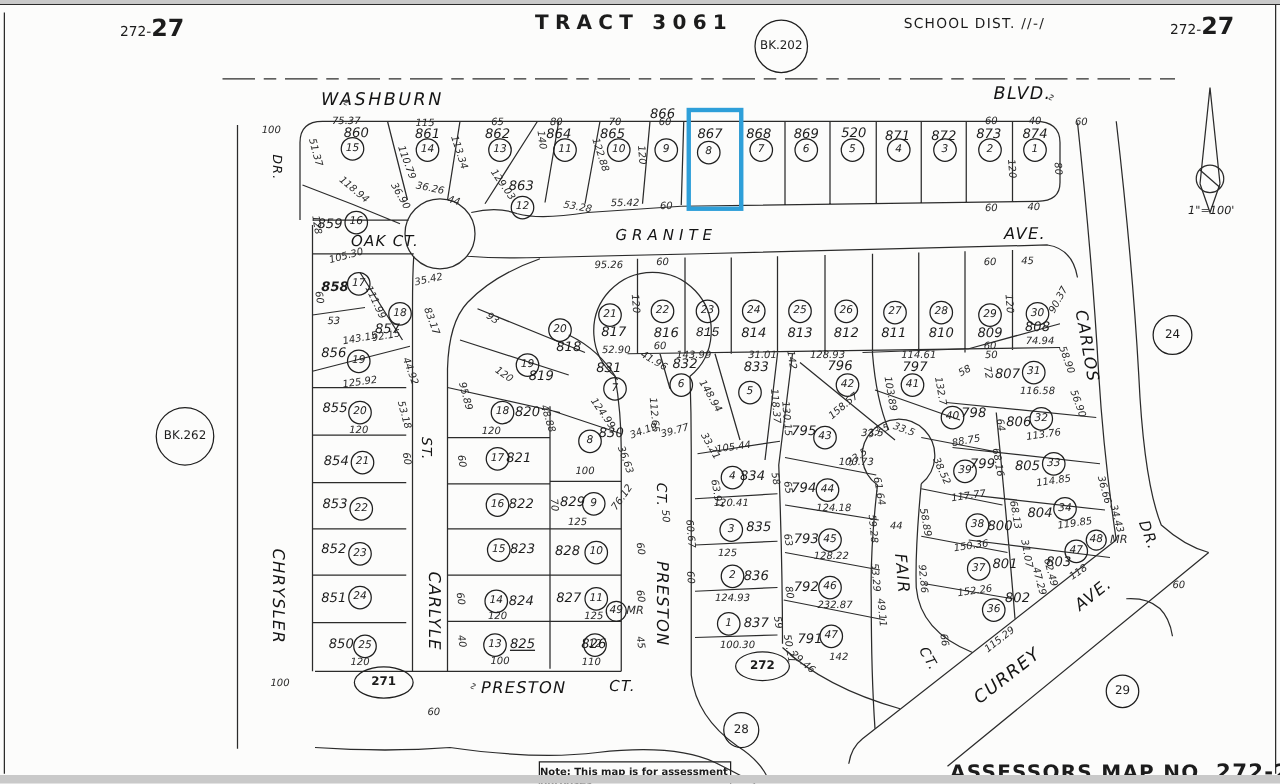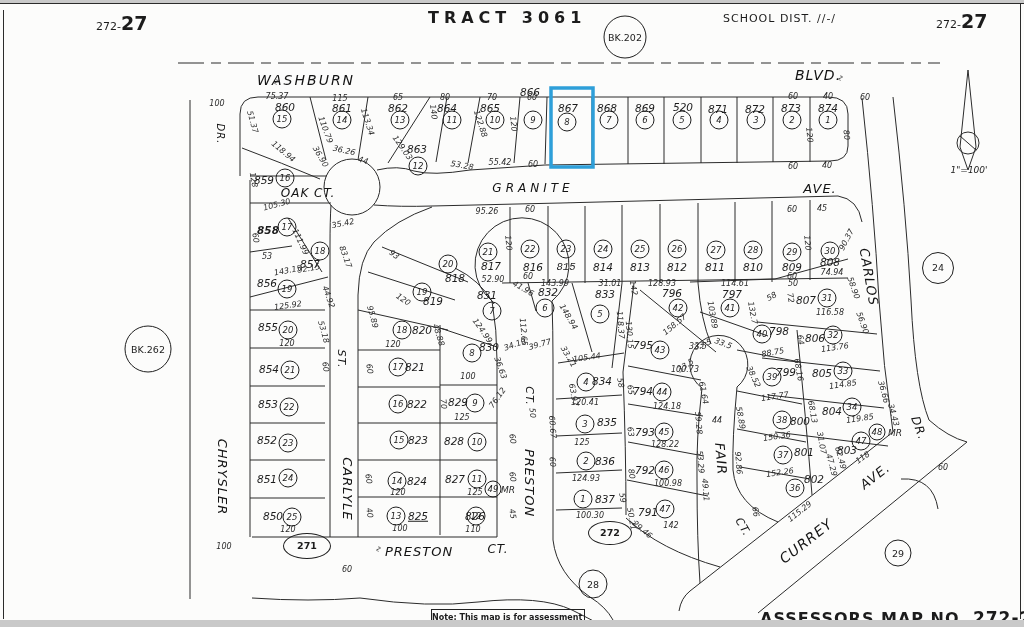--- a/index.html
+++ b/index.html
@@ -292,21 +292,21 @@
       <div class="lbl dim" style="left: 582px; top: 443px;">125</div>
       <div class="lbl dim" style="left: 586px; top: 479px;">124.93</div>
       <div class="lbl dim" style="left: 590px; top: 516px;">100.30</div>
       <div class="lbl dim" style="left: 620px; top: 383px; --r: 80deg;">58</div>
       <div class="lbl dim" style="left: 653px; top: 370px; margin-left: 32px;">100.73</div>
       <div class="lbl dim" style="left: 630px; top: 390px; --r: 80deg;">65</div>
       <div class="lbl dim" style="left: 667px; top: 407px;">124.18</div>
       <div class="lbl dim" style="left: 630px; top: 432px; --r: 80deg;">63</div>
       <div class="lbl dim" style="left: 665px; top: 445px;">128.22</div>
       <div class="lbl dim" style="left: 631px; top: 474px; --r: 80deg;">80</div>
-      <div class="lbl dim" style="left: 668px; top: 484px;">100.98</div>
+      <div class="lbl dim" style="left: 668px; top: 484px;">232.87</div>
       <div class="lbl dim" style="left: 622px; top: 498px; --r: 80deg;">59</div>
       <div class="lbl dim" style="left: 631px; top: 519px; --r: 80deg;">50.21</div>
       <div class="lbl dim" style="left: 671px; top: 526px;">142</div>
       <div class="lbl dim" style="left: 642px; top: 530px; --r: 40deg;">29.46</div>
       <div class="lbl dim" style="left: 686px; top: 366px; --r: -35deg;">33.5</div>
       <div class="lbl dim" style="left: 703px; top: 345px; --r: -20deg;">33.5</div>
       <div class="lbl dim" style="left: 723px; top: 344px; --r: 20deg;">33.5</div>
       <div class="lbl dim" style="left: 703px; top: 393px; --r: 80deg;">61.64</div>
       <div class="lbl dim" style="left: 698px; top: 423px; --r: 85deg;">59.28</div>
       <div class="lbl dim" style="left: 700px; top: 462px; --r: 85deg;">53.29</div>

